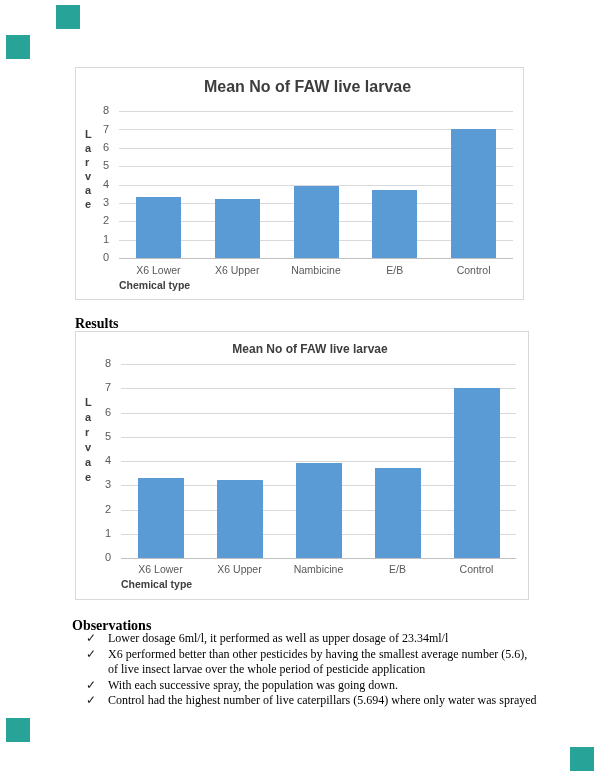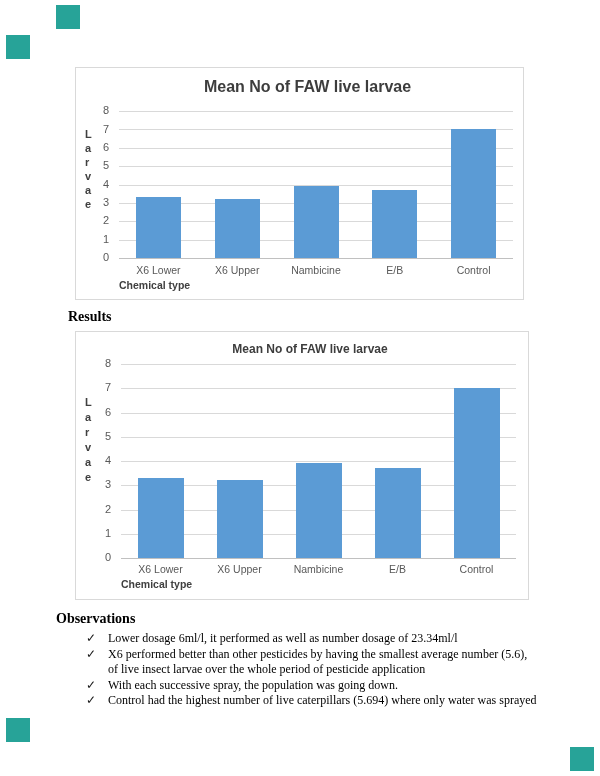--- a/index.html
+++ b/index.html
@@ -26,25 +26,25 @@
   }
   .gridline{position:absolute;height:1px;background:#d9d9d9;}
   .gridline.baseline{background:#c0c0c0;}
   .y-tick{position:absolute;width:22px;text-align:right;color:#595959;}
   .ylab-letter{position:absolute;font-weight:700;color:#404040;}
   .bar{position:absolute;}
   .cat-label{position:absolute;text-align:center;color:#595959;white-space:nowrap;}
   .x-axis-label{position:absolute;text-align:left;font-weight:700;color:#404040;}
 
   .doc-heading{
-    position:absolute;margin:0;font-size:14px;font-weight:700;color:#000;
+    position:absolute;margin:7px;font-size:14px;font-weight:700;color:#000;
     font-family:"Liberation Serif", serif;
   }
   .results-heading{left:68px;top:309px;}
-  .obs-heading{left:56px;top:611px;}
+  .obs-heading{left:65px;top:611px;}
 
   .obs-list{position:absolute;left:86px;top:631px;width:452px;font-size:12px;line-height:15.5px;}
   .obs-item{display:flex;align-items:flex-start;}
   .obs-check{flex:0 0 22px;font-size:12px;color:#1a1a1a;}
   .obs-text{flex:1 1 auto;}
 </style>
 </head>
 <body>
 
 <div class="page">
@@ -132,21 +132,21 @@
       <div class="bar" style="left: 377.5px; top: 56.25px; width: 46px; height: 169.75px; background: rgb(91, 155, 213);"></div>
       <div class="cat-label" style="left: 361px; width: 79px; top: 231px; font-size: 10.5px;">Control</div>
       <div class="x-axis-label" style="left: 45px; width: 395px; top: 246px; font-size: 10.5px;">Chemical type</div>
     </section>
 
   <h2 class="doc-heading obs-heading">Observations</h2>
 
   <div class="obs-list">
       <div class="obs-item">
         <span class="obs-check">✓</span>
-        <span class="obs-text">Lower dosage 6ml/l, it performed as well as number dosage of 23.34ml/l</span>
+        <span class="obs-text">Lower dosage 6ml/l, it performed as well as upper dosage of 23.34ml/l</span>
       </div>
       <div class="obs-item">
         <span class="obs-check">✓</span>
         <span class="obs-text">X6 performed better than other pesticides by having the smallest average number (5.6), of live insect larvae over the whole period of pesticide application</span>
       </div>
       <div class="obs-item">
         <span class="obs-check">✓</span>
         <span class="obs-text">With each successive spray, the population was going down.</span>
       </div>
       <div class="obs-item">

